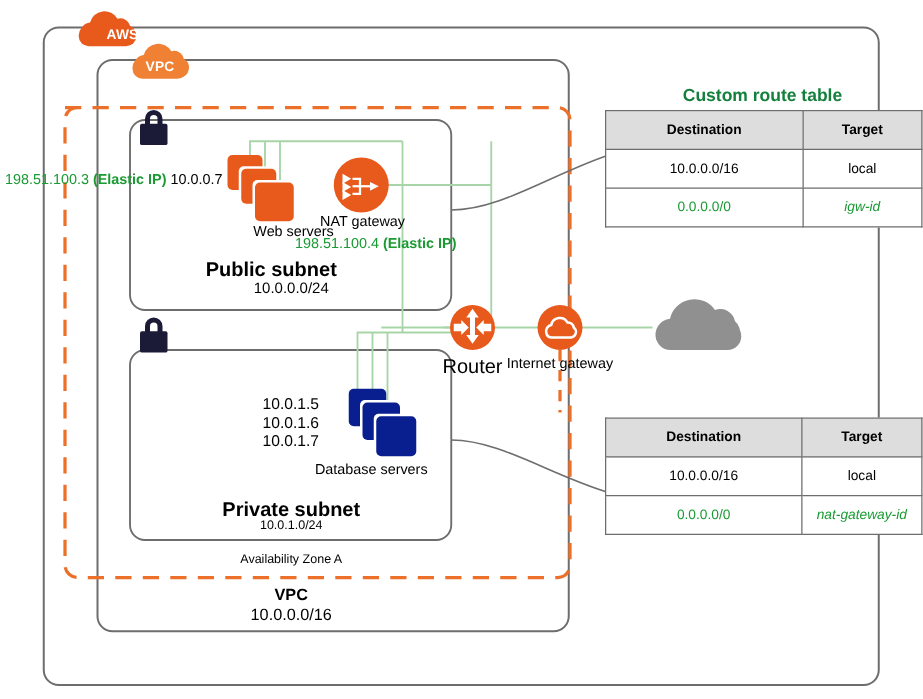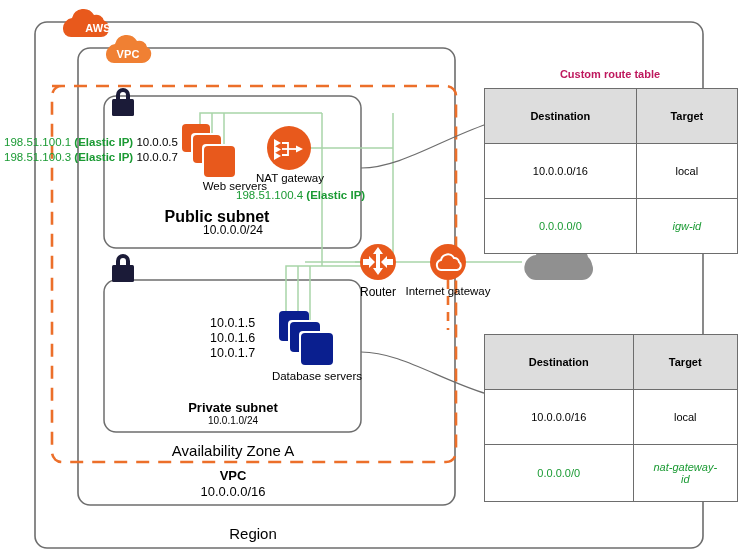--- a/index.html
+++ b/index.html
@@ -33,34 +33,34 @@
     line-height: 1.12;
   }
   .t-black { color: #000000; }
   .t-green { color: #1a9a33; }
   .t-orange { color: #ec6f2a; }
   .bold { font-weight: bold; }
 
   
   .rt-title {
     position: absolute;
-    font-size: 11px;
+    font-size: 14px;
     font-weight: bold;
     text-align: center;
-    color: #be185d;
+    color: #15803d;
   }
   table.rtable {
     position: absolute;
     border-collapse: collapse;
     background: #ffffff;
     font-size: 11px;
   }
   table.rtable td, table.rtable th {
     border: 1px solid #6d6d6d;
-    padding: 16px;
+    padding: 4px;
     height: 22px;
     text-align: center;
     font-weight: normal;
     vertical-align: middle;
   }
   table.rtable thead th {
     background: #dddddd;
     font-weight: bold;
     font-size: 11px;
   }
@@ -208,25 +208,20 @@
   </svg>
 
   <div class="badge" style="left:63px; top:22px; width:70px;">
     <span>AWS</span>
   </div>
   <div class="badge" style="left:106px; top:48px; width:44px;">
     <span>VPC</span>
   </div>
 
   <div class="txt" style="left:4px; top:136px; font-size:11.5px;">
-    <div>
-      <span class="t-green">198.51.100.1</span>
-      <span class="t-green bold">(Elastic IP)</span>
-      <span class="t-black">10.0.0.5</span>
-    </div>
     <div style="margin-top:2px;">
       <span class="t-green">198.51.100.3</span>
       <span class="t-green bold">(Elastic IP)</span>
       <span class="t-black">10.0.0.7</span>
     </div>
   </div>
 
   <div class="icon-label" style="left:157px; top:180px; width:110px; text-align:right;">Web servers</div>
 
   <div class="icon-label" style="left:234px; top:172px; width:112px;">NAT gateway</div>
@@ -238,35 +233,34 @@
 
   <div class="icon-label bold" style="left:142px; top:208px; width:150px; font-size:16px;">Public subnet</div>
   <div class="icon-label" style="left:158px; top:223px; width:150px; font-size:12px;">10.0.0.0/24</div>
 
   <div class="txt" style="left:210px; top:316px; font-size:12.5px; text-align:left;">
     <div>10.0.1.5</div>
     <div style="margin-top:1px;">10.0.1.6</div>
     <div style="margin-top:1px;">10.0.1.7</div>
   </div>
 
-  <div class="icon-label" style="left:232px; top:370px; width:130px; text-align:right;">Database servers</div>
-
-  <div class="icon-label bold" style="left:158px; top:400px; width:150px; font-size:13px;">Private  subnet</div>
+  <div class="icon-label" style="left:232px; top:370px; width:130px; text-align:center;">Database servers</div>
+
+  <div class="icon-label bold" style="left:158px; top:400px; width:150px; font-size:16px;">Private  subnet</div>
   <div class="icon-label" style="left:158px; top:415px; width:150px; font-size:10px;">10.0.1.0/24</div>
 
-  <div class="icon-label" style="left:346px; top:285px; width:64px; font-size:12px;">Router</div>
+  <div class="icon-label" style="left:346px; top:285px; width:64px; font-size:16px;">Router</div>
 
   <div class="icon-label" style="left:396px; top:285px; width:104px; font-size:11.5px;">Internet gateway</div>
 
-  <div class="icon-label t-orange" style="left:158px; top:442px; width:150px; font-size:15px;">Availability Zone A</div>
+  <div class="icon-label t-orange" style="left:158px; top:442px; width:150px; font-size:10px;">Availability Zone A</div>
 
   <div class="icon-label bold" style="left:158px; top:468px; width:150px; font-size:13px;">VPC</div>
   <div class="icon-label" style="left:158px; top:484px; width:150px; font-size:13px;">10.0.0.0/16</div>
 
-  <div class="icon-label" style="left:178px; top:525px; width:150px; font-size:15px;">Region</div>
 
   <div class="rt-title" style="left:484px; top:68px; width:252px;">Custom route table</div>
 
   <table class="rtable" style="left:484px; top:88px;">
     <thead>
       <tr>
         <th class="col-dest">Destination</th>
         <th class="col-targ">Target</th>
       </tr>
     </thead>

